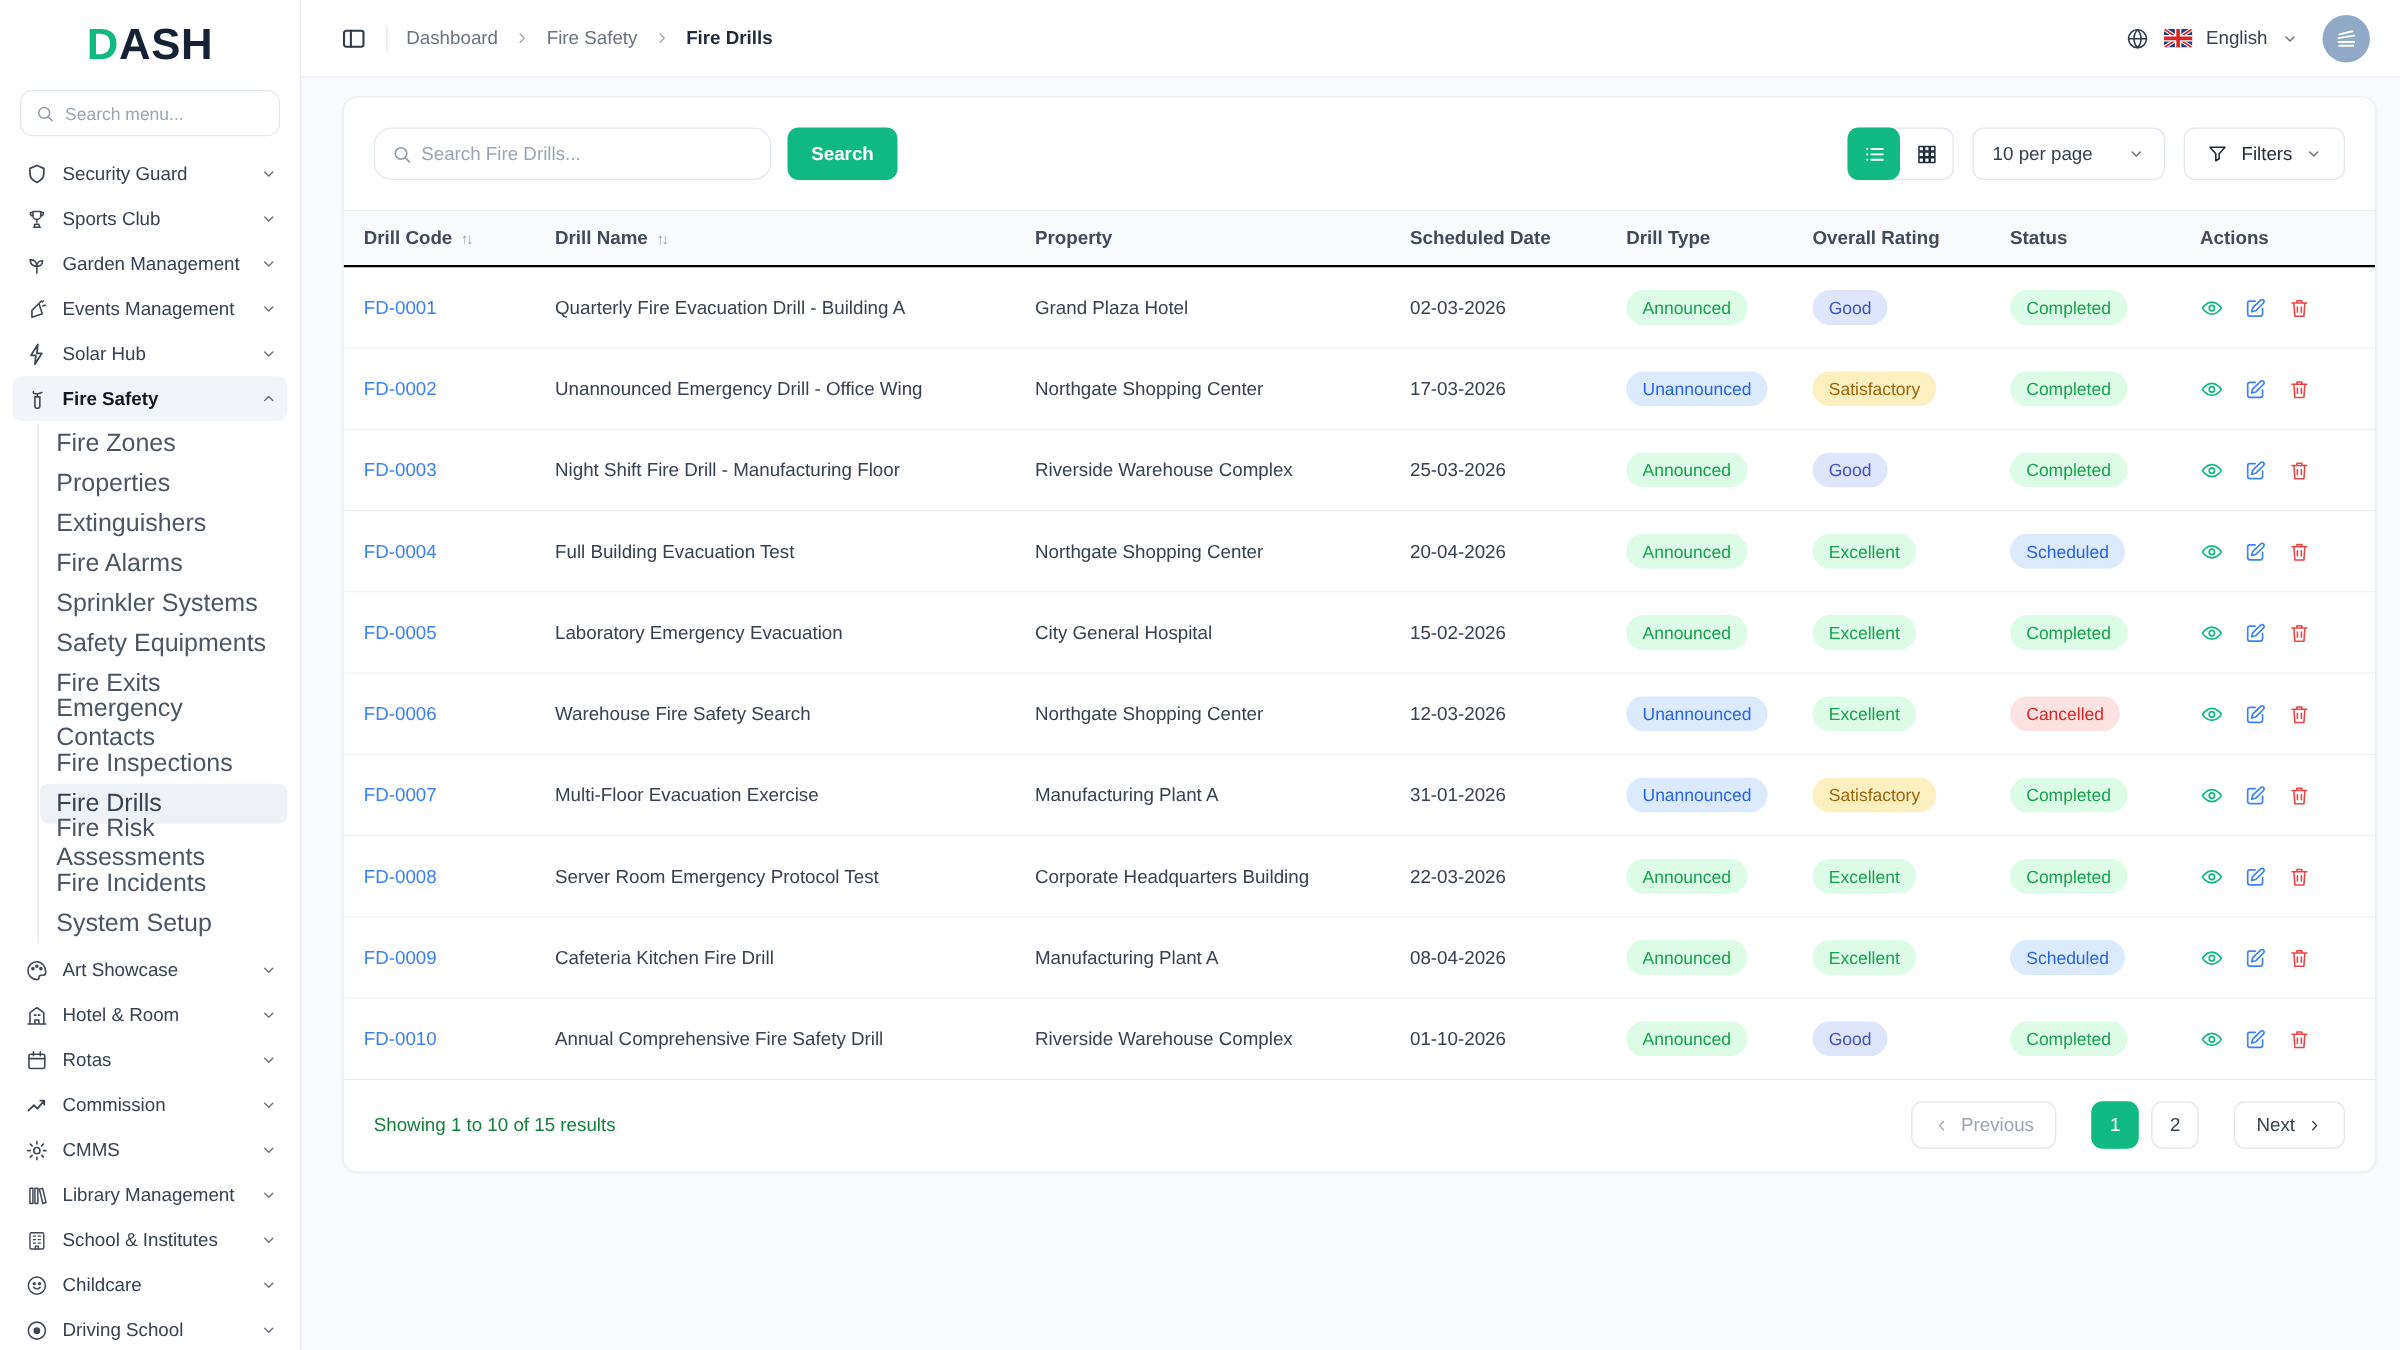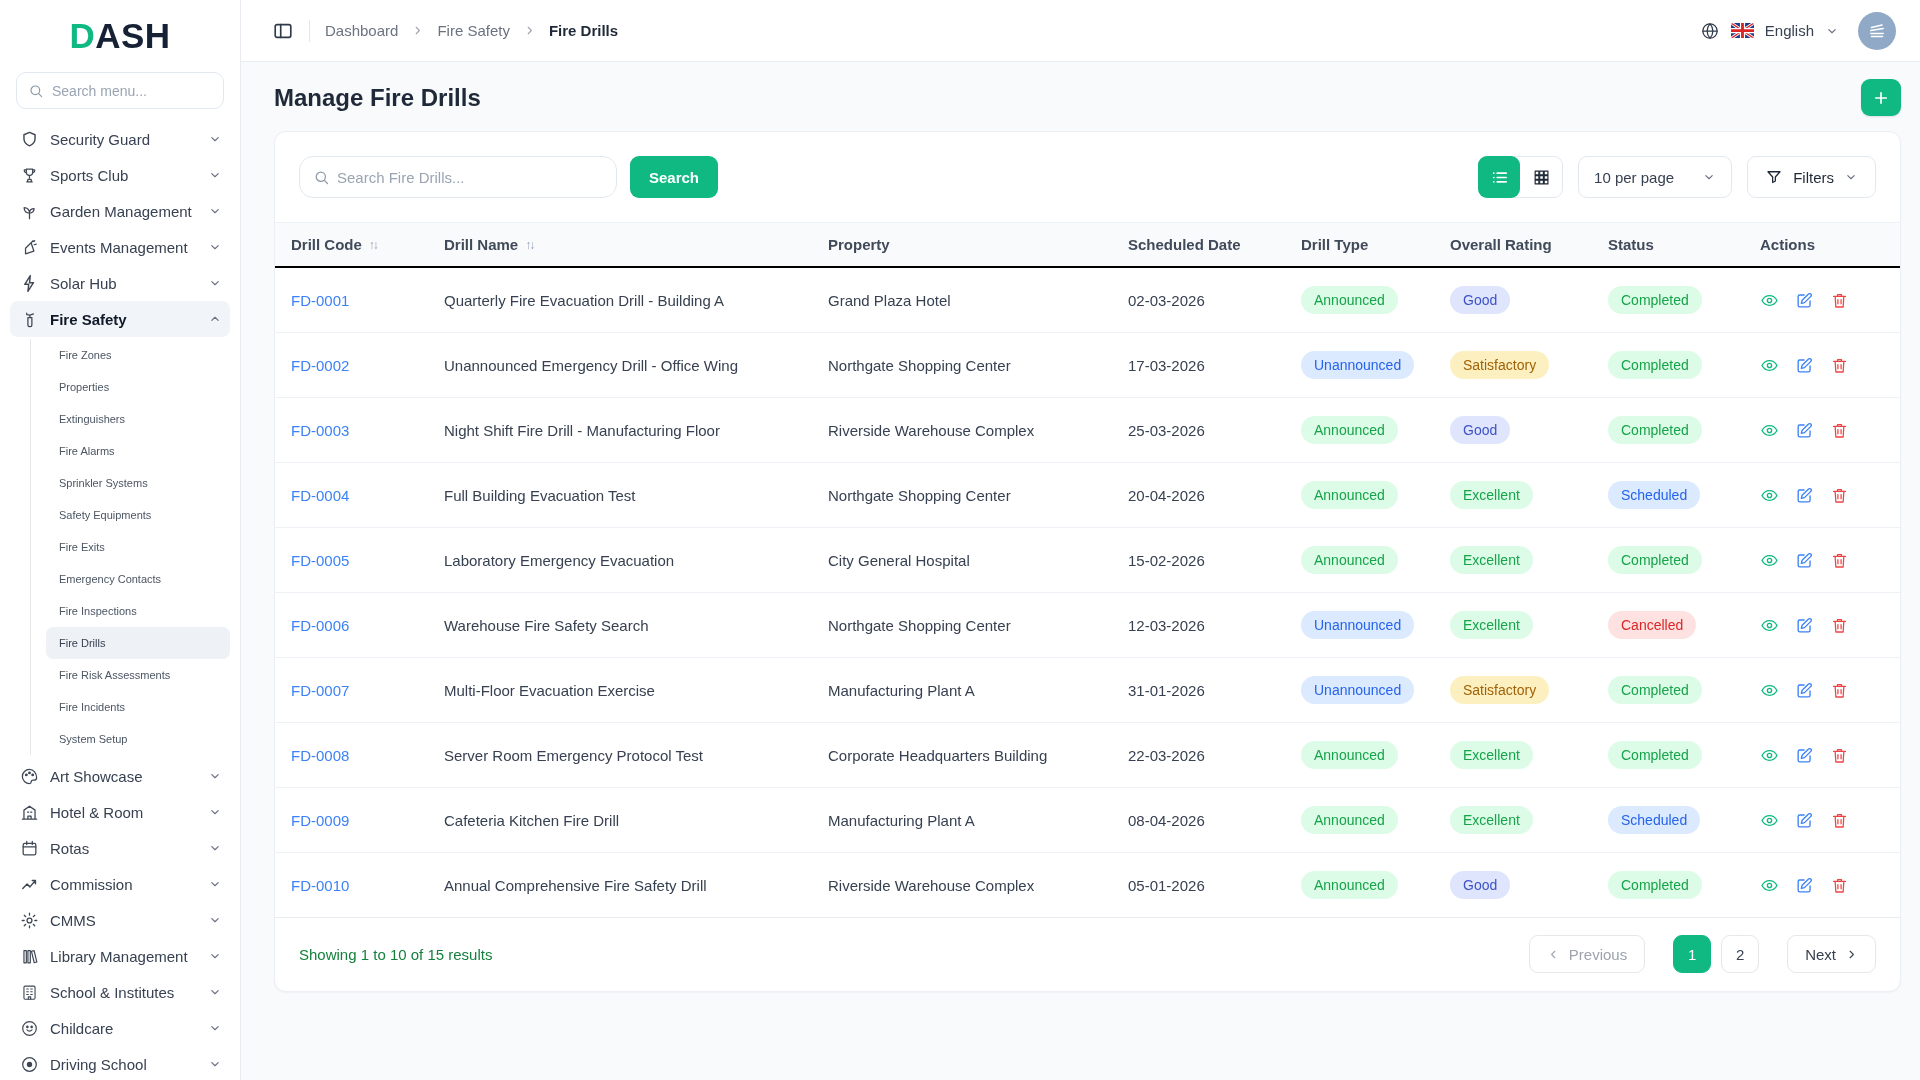--- a/index.html
+++ b/index.html
@@ -21,21 +21,21 @@
   .menu-search input { border: none; outline: none; flex: 1; font-size: 14px; color: #334155; background: transparent; font-family: inherit; }
   .menu-search input::placeholder { color: #9aa5b3; }
   .nav { flex: 1; overflow: hidden; padding: 6px 10px 0; }
   .nav-item { height: 36px; display: flex; align-items: center; gap: 11px; padding: 0 8px 0 10px; border-radius: 8px; font-size: 15px; color: #374151; cursor: pointer; }
   .nav-item.active { background: #f1f5f9; color: #111827; font-weight: 700; }
   .nav-icon { width: 19px; height: 19px; color: #3f4754; flex: none; }
   .nav-icon svg { width: 19px; height: 19px; }
   .nav-chevron { margin-left: auto; color: #6b7280; }
   .nav-chevron svg { width: 14px; height: 14px; }
   .subs { margin: 2px 0 3px 20px; border-left: 1px solid #e5e7eb; }
-  .sub-item { height: 32px; display: flex; align-items: center; padding-left: 13px; margin-left: 15px; font-size: 11px; color: #4b5563; border-radius: 7px; cursor: pointer; }
+  .sub-item { height: 32px; display: flex; align-items: center; padding-left: 13px; margin-left: 1px; font-size: 20px; color: #4b5563; border-radius: 7px; cursor: pointer; }
   .sub-item.active { background: #eef1f5; color: #374151; }
 
   
   .main { flex: 1; display: flex; flex-direction: column; }
   .topbar { height: 62px; background: #fff; border-bottom: 1px solid #e9edf2; display: flex; align-items: center; gap: 15px; padding: 0 24px 0 31px; }
   .panel-toggle { color: #2f3a48; cursor: pointer; }
   .panel-toggle svg { width: 22px; height: 22px; }
   .tb-divider { width: 1px; height: 22px; background: #e5e7eb; }
   .crumbs { display: flex; align-items: center; gap: 13px; font-size: 15px; color: #6b7280; }
   .crumb { cursor: pointer; }
@@ -395,30 +395,20 @@
         </span>
       <span class="avatar">
         <svg viewBox="0 0 24 24" fill="none" stroke="#ffffff" stroke-width="1.6" stroke-linecap="round">
             <path d="M6.5 8.5L17 6M5.8 11.5l12.4-2M5.8 14.5h12.4M6.5 17.5h11"></path>
           </svg>
       </span>
     </div>
   </header>
 
   <div class="content">
-    <div class="page-head">
-      <h1 class="page-title">Manage Fire Drills</h1>
-      <button class="add-btn">
-          <span>
-            <svg viewBox="0 0 24 24" fill="none" stroke="currentColor" stroke-width="2.2" stroke-linecap="round" stroke-linejoin="round">
-              <path d="M12 5v14M5 12h14"></path>
-            </svg>
-          </span>
-        </button>
-    </div>
 
     <div class="card">
       <div class="toolbar">
         <div class="search-box">
           <span>
               <svg viewBox="0 0 24 24" fill="none" stroke="currentColor" stroke-width="1.8" stroke-linecap="round" stroke-linejoin="round">
                 <circle cx="11" cy="11" r="6.5"></circle>
                 <path d="M16 16l4.5 4.5"></path>
               </svg>
             </span>
@@ -755,21 +745,21 @@
                 <svg viewBox="0 0 24 24" fill="none" stroke="currentColor" stroke-width="1.6" stroke-linecap="round" stroke-linejoin="round">
                   <path d="M4.5 6.8h15M9.5 6.8V4.6h5v2.2M6.5 6.8l.9 13.4h9.2l.9-13.4M10 10.8v5.4M14 10.8v5.4"></path>
                 </svg>
               </span>
             </div>
           </div>
           <div class="trow grid-cols">
             <div class="td"><span class="code-link">FD-0010</span></div>
             <div class="td">Annual Comprehensive Fire Safety Drill</div>
             <div class="td">Riverside Warehouse Complex</div>
-            <div class="td">05-01-2026</div>
+            <div class="td">01-10-2026</div>
             <div class="td"><span class="badge green">Announced</span></div>
             <div class="td"><span class="badge indigo">Good</span></div>
             <div class="td"><span class="badge green">Completed</span></div>
             <div class="actions">
               <span class="act view">
                 <svg viewBox="0 0 24 24" fill="none" stroke="currentColor" stroke-width="1.7" stroke-linecap="round" stroke-linejoin="round">
                   <path d="M2.5 12S6 5.9 12 5.9 21.5 12 21.5 12 18 18.1 12 18.1 2.5 12 2.5 12z"></path>
                   <circle cx="12" cy="12" r="2.7"></circle>
                 </svg>
               </span>

